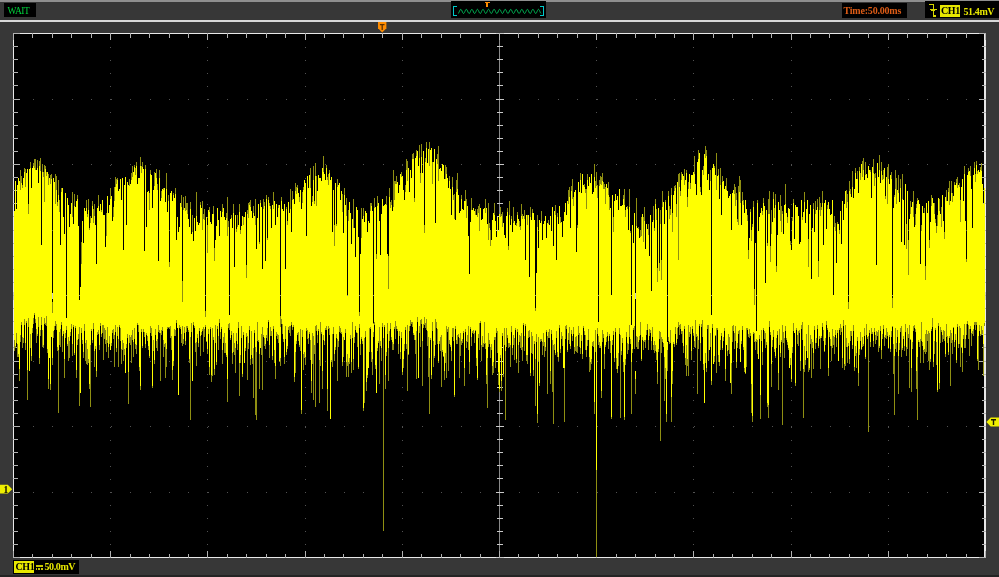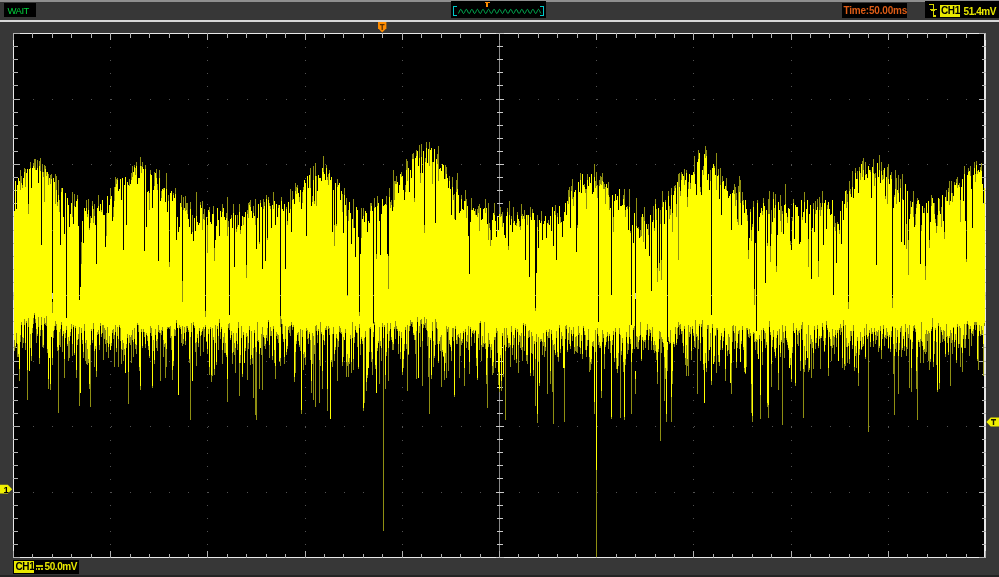--- a/index.html
+++ b/index.html
@@ -1,15 +1,15 @@
 <!DOCTYPE html>
 <html><head><meta charset="utf-8"><style>
 html,body{margin:0;padding:0;width:999px;height:577px;background:#373737;overflow:hidden;
 font-family:"Liberation Sans",sans-serif;}
-#scene{position:relative;width:803px;height:577px;}
+#scene{position:relative;width:803px;height:577px;font-family:Liberation Serif, serif;}
 svg{position:absolute;left:0;top:0;}
 </style></head><body>
 <div id="scene">
 <svg width="999" height="577" shape-rendering="crispEdges">
 <rect x="0" y="0" width="999" height="577" fill="#373737"></rect>
 <rect x="0" y="0" width="999" height="1.5" fill="#8f8f8f"></rect>
 <rect x="0" y="19.5" width="999" height="2" fill="#d9d9d9"></rect>
 <rect x="0" y="575" width="999" height="2" fill="#232323"></rect>
 <rect x="13.0" y="33.0" width="973" height="525" fill="#000"></rect>
 <rect x="12.6" y="32.6" width="973.3" height="1.6" fill="#e8e8e8"></rect>

